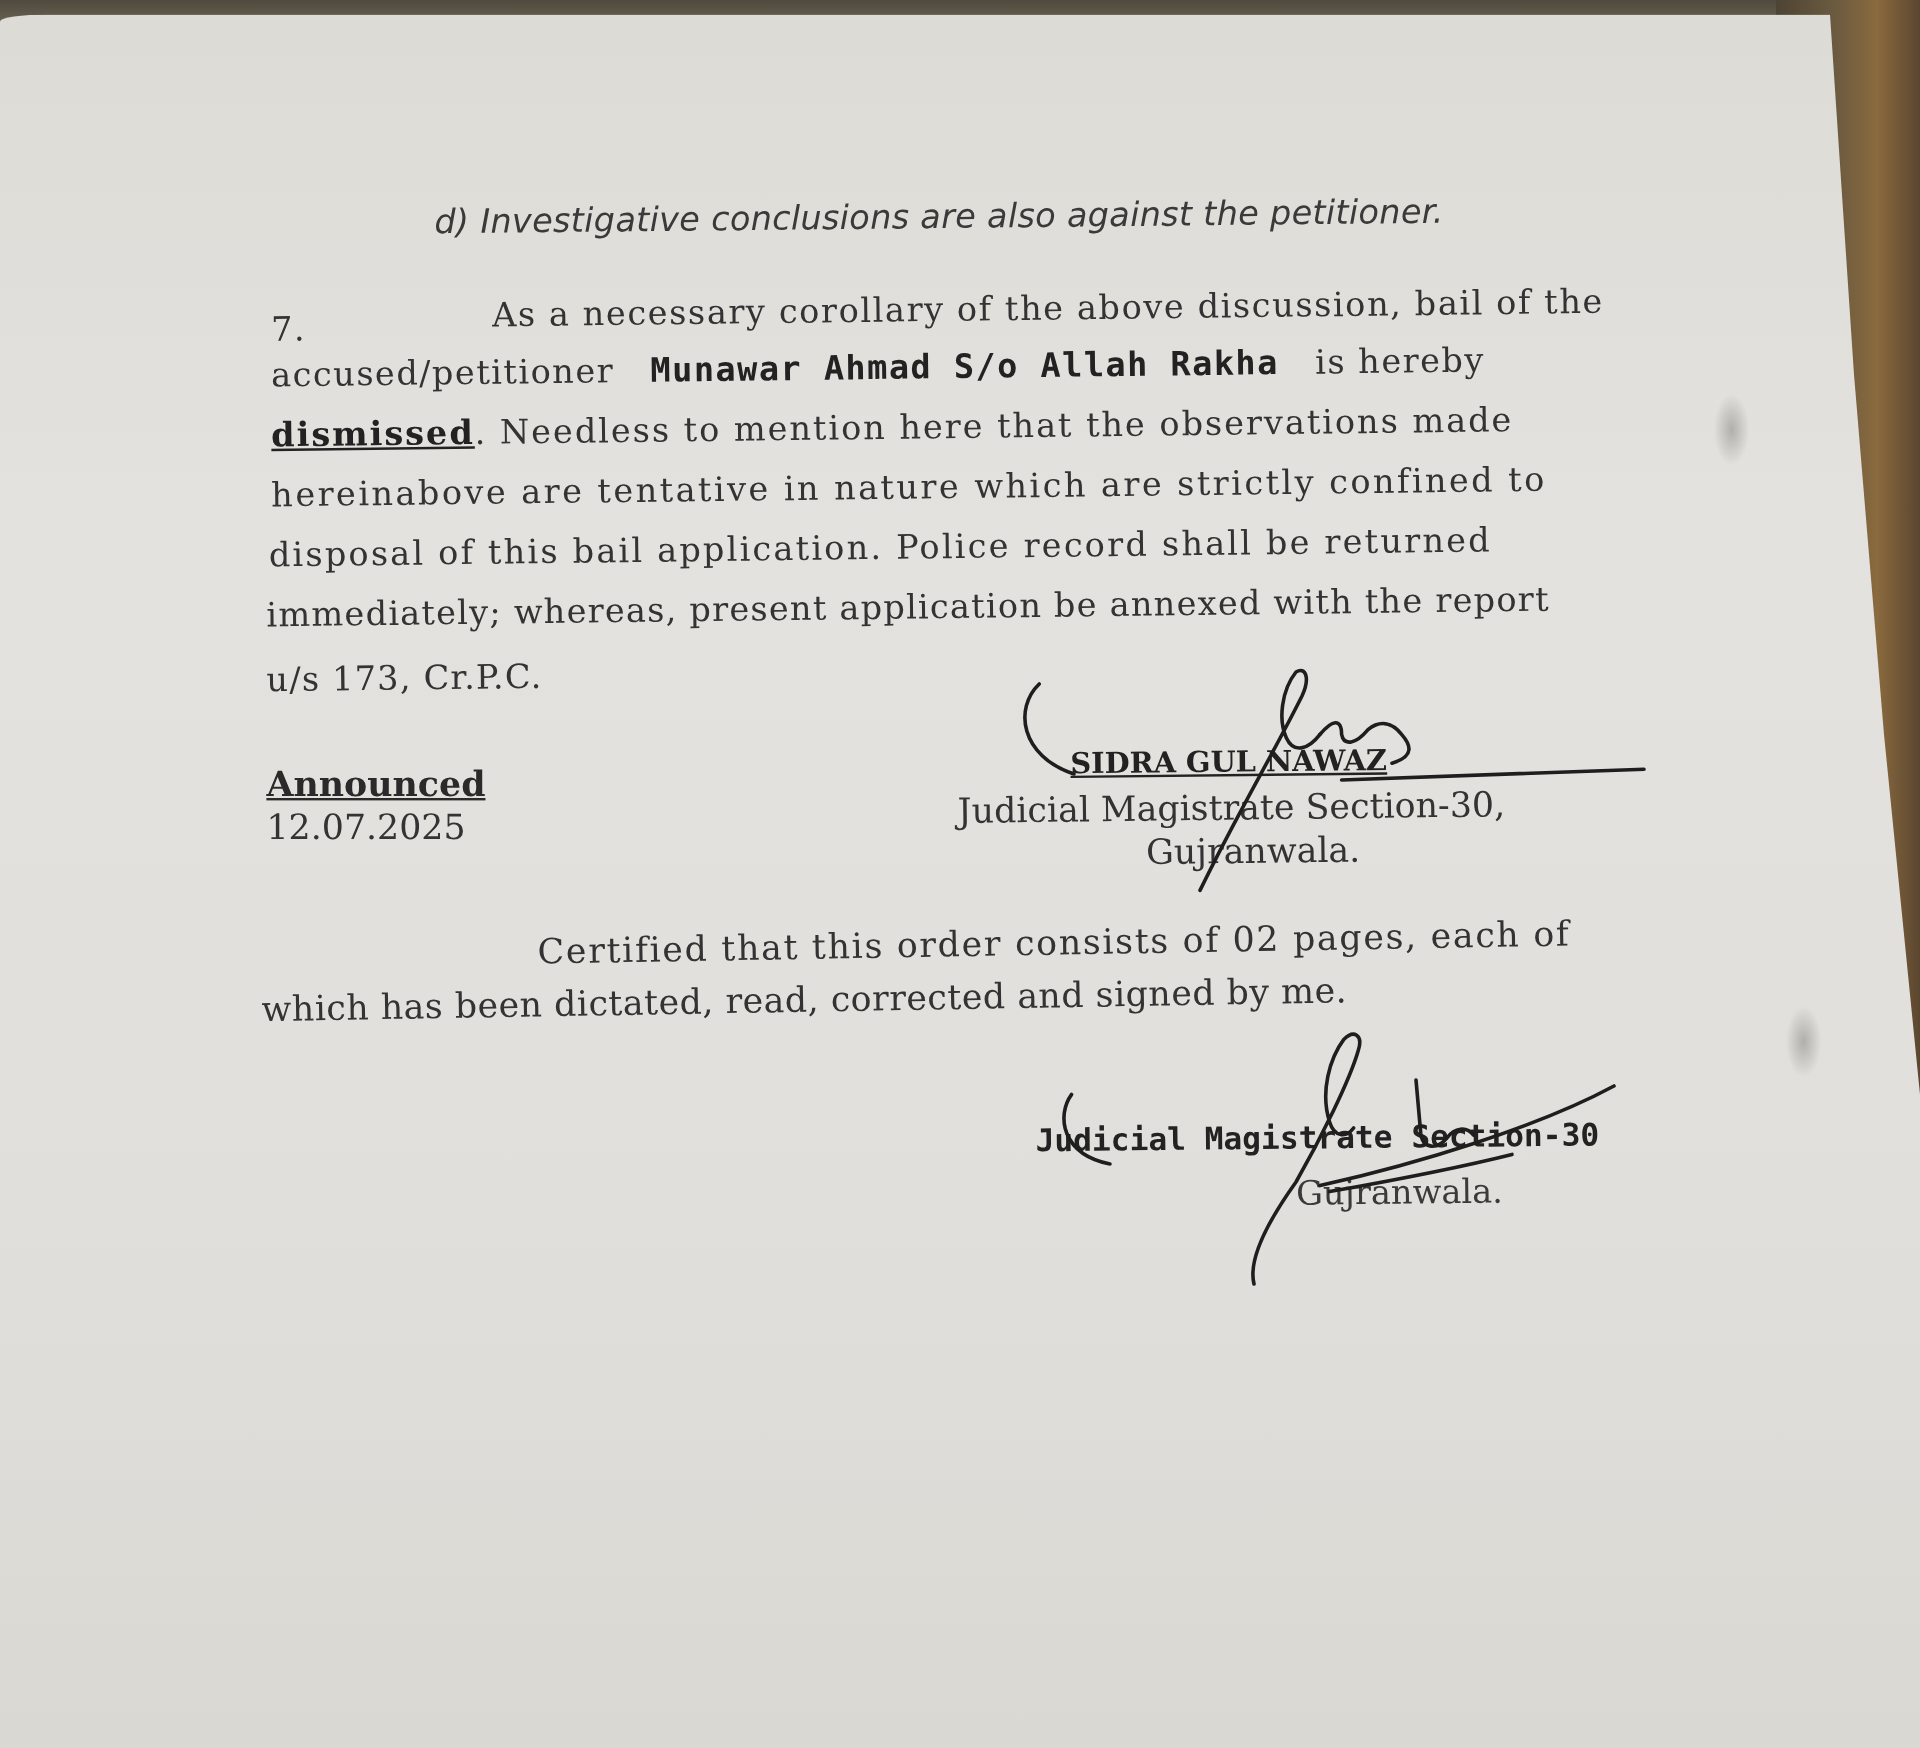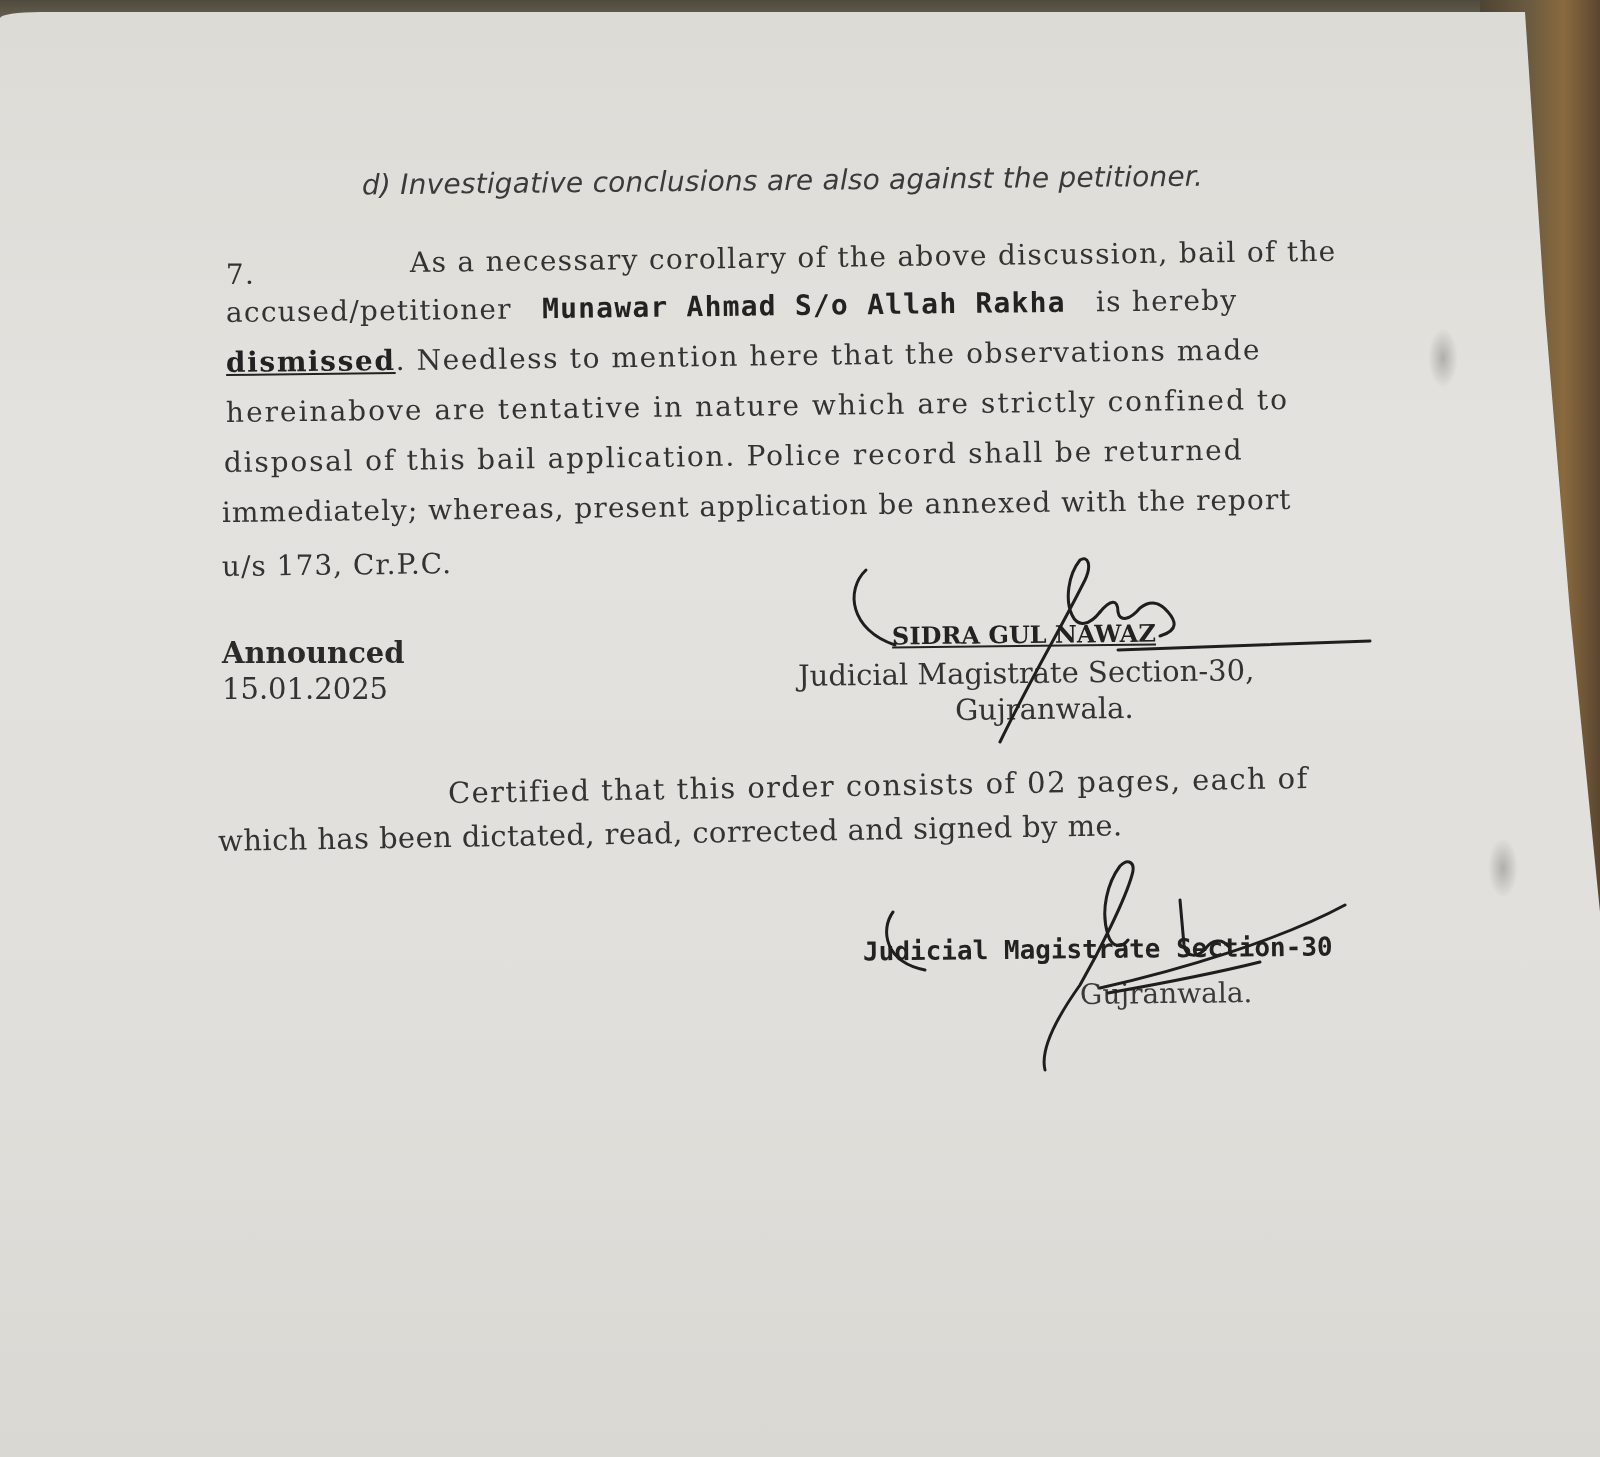--- a/index.html
+++ b/index.html
@@ -24,21 +24,21 @@
   }
   .txt { position:absolute; color:#2e2e2e; white-space:nowrap; }
   .item-d {
     left:362px; top:164px; font-size:28px; font-style:italic; color:#3a3a3a;
     font-family:"DejaVu Sans", sans-serif; letter-spacing:0.2px;
     transform:rotate(-0.6deg);
   }
   .para { font-size:28px; letter-spacing:1px; color:#333; transform:rotate(-0.7deg); transform-origin:left center; }
   .bold { font-weight:bold; color:#222; }
   .ul { text-decoration:underline; }
-  .announced { left:222px; top:636px; font-size:29px; font-weight:bold; color:#2a2a2a; }
+  .announced { left:222px; top:636px; font-size:29px; font-weight:bold; text-decoration:underline; color:#2a2a2a; }
   .date { left:222px; top:672px; font-size:29px; color:#333; }
   .sig-name { left:892px; top:620px; font-size:24px; font-weight:bold; text-decoration:underline; color:#222; transform:rotate(-0.6deg); }
   .sig-title { left:798px; top:656px; font-size:29px; color:#333; transform:rotate(-0.7deg); }
   .sig-city { left:955px; top:692px; font-size:29px; color:#333; transform:rotate(-0.7deg); }
   .cert1 { left:448px; top:776px; font-size:29px; letter-spacing:1.4px; color:#333; transform:rotate(-1deg); transform-origin:left center; }
   .cert2 { left:218px; top:824px; font-size:29px; letter-spacing:0.4px; color:#333; transform:rotate(-1deg); transform-origin:left center; }
   .sig2-title { left:863px; top:934px; font-size:26px; font-weight:bold; color:#222; font-family:"DejaVu Sans Mono", monospace; transform:rotate(-0.6deg); }
   .sig2-city { left:1080px; top:977px; font-size:28px; color:#3a3a3a; transform:rotate(-0.6deg); }
   svg.overlay { position:absolute; left:0; top:0; pointer-events:none; }
   .smudge { position:absolute; width:30px; height:60px; background:radial-gradient(#9a9a96 0%, rgba(160,160,155,0) 70%); opacity:.7; }
@@ -68,21 +68,21 @@
 <div class="txt para" style="left:226px;top:346px;letter-spacing:1.6px;">
   <span class="bold ul">dismissed</span><span>. Needless to mention here that the observations made</span>
 </div>
 
 <div class="txt para" style="left:226px;top:396px;letter-spacing:2px;">hereinabove are tentative in nature which are strictly confined to</div>
 <div class="txt para" style="left:224px;top:446px;letter-spacing:1.8px;">disposal of this bail application. Police record shall be returned</div>
 <div class="txt para" style="left:222px;top:496px;letter-spacing:1px;">immediately; whereas, present application be annexed with the report</div>
 <div class="txt para" style="left:222px;top:550px;">u/s 173, Cr.P.C.</div>
 
 <div class="txt announced">Announced</div>
-<div class="txt date">15.01.2025</div>
+<div class="txt date">12.07.2025</div>
 
 <div class="txt sig-name">SIDRA GUL NAWAZ</div>
 <div class="txt sig-title">Judicial Magistrate Section-30,</div>
 <div class="txt sig-city">Gujranwala.</div>
 
 <div class="txt cert1">Certified that this order consists of 02 pages, each of</div>
 <div class="txt cert2">which has been dictated, read, corrected and signed by me.</div>
 
 <div class="txt sig2-title">Judicial Magistrate Section-30</div>
 <div class="txt sig2-city">Gujranwala.</div>

